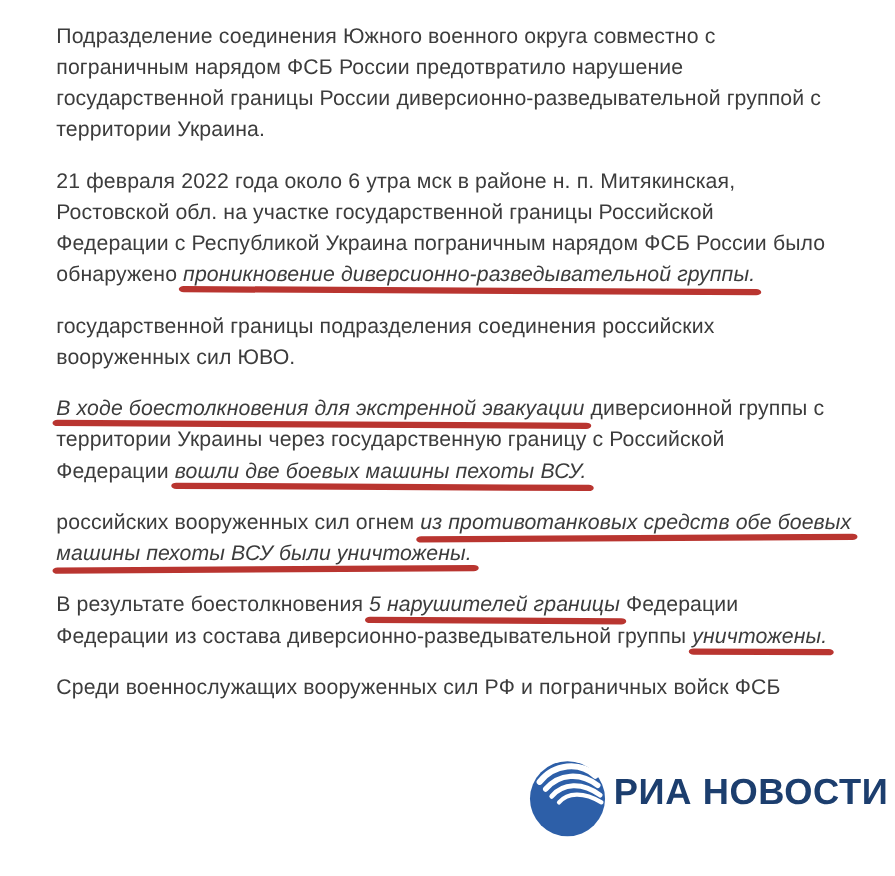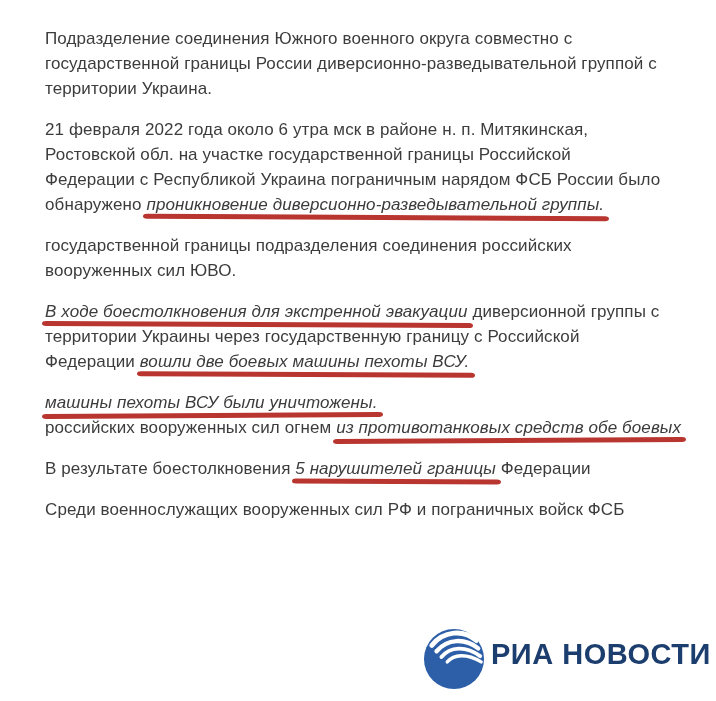--- a/index.html
+++ b/index.html
@@ -12,21 +12,21 @@
     width: 716px;
     height: 701px;
     overflow: hidden;
     font-family: "Liberation Sans", sans-serif;
     color: var(--text-color, #3c3c3c);
   }
   .article {
     position: absolute;
     top: 0; left: 0;
     width: 580px;
-    padding: 26px 45px 0 45px;
+    padding: 16px 45px 0 45px;
     box-sizing: border-box;
   }
   p.para {
     margin: 0 0 16px 0;
     font-size: 17px;
     line-height: 25px;
     letter-spacing: 0.1px;
   }
   .tline {
     display: block;
@@ -46,21 +46,21 @@
     background: var(--underline-color, #b93530);
     border-radius: 4px / 2.5px;
     transform: rotate(-0.35deg);
   }
   .para:nth-of-type(even) .hl::after {
     transform: rotate(0.3deg);
   }
   .logo {
     position: absolute;
     left: 423px;
-    top: 626px;
+    top: 606px;
     display: flex;
     align-items: flex-start;
     z-index: 5;
     pointer-events: none;
   }
   .globe {
     width: 62px;
     height: 62px;
     margin-top: 2px;
     flex: 0 0 auto;
@@ -73,44 +73,46 @@
     margin: 12px 0 0 6px;
     white-space: nowrap;
   }
 </style>
 </head>
 <body style="--text-color: #3c3c3c; --underline-color: #b93530; --logo-navy: #1c3e6e;">
 
 <main class="article">
     <p class="para">
       <span class="tline"><span class="">Подразделение соединения Южного военного округа совместно с</span></span>
+      <span class="tline"><span class="">пограничным нарядом ФСБ России предотвратило нарушение</span></span>
       <span class="tline"><span class="">государственной границы России диверсионно-разведывательной группой с</span></span>
       <span class="tline"><span class="">территории Украина.</span></span>
     </p>
     <p class="para">
       <span class="tline"><span class="">21 февраля 2022 года около 6 утра мск в районе н. п. Митякинская,</span></span>
       <span class="tline"><span class="">Ростовской обл. на участке государственной границы Российской</span></span>
       <span class="tline"><span class="">Федерации с Республикой Украина пограничным нарядом ФСБ России было</span></span>
       <span class="tline"><span class="">обнаружено </span><span class="hl">проникновение диверсионно-разведывательной группы.</span></span>
     </p>
     <p class="para">
       <span class="tline"><span class="">государственной границы подразделения соединения российских</span></span>
       <span class="tline"><span class="">вооруженных сил ЮВО.</span></span>
     </p>
     <p class="para">
       <span class="tline"><span class="hl">В ходе боестолкновения для экстренной эвакуации</span><span class=""> диверсионной группы с</span></span>
       <span class="tline"><span class="">территории Украины через государственную границу с Российской</span></span>
       <span class="tline"><span class="">Федерации </span><span class="hl">вошли две боевых машины пехоты ВСУ.</span></span>
     </p>
     <p class="para">
+      <span class="tline"><span class="">российских вооруженных сил огнем </span><span class="hl">из противотанковых средств обе боевых</span></span>
       <span class="tline"><span class="hl">машины пехоты ВСУ были уничтожены.</span></span>
-      <span class="tline"><span class="">российских вооруженных сил огнем </span><span class="hl">из противотанковых средств обе боевых</span></span>
     </p>
     <p class="para">
       <span class="tline"><span class="">В результате боестолкновения </span><span class="hl">5 нарушителей границы</span><span class=""> Федерации</span></span>
+      <span class="tline"><span class="">Федерации из состава диверсионно-разведывательной группы </span><span class="hl">уничтожены.</span></span>
     </p>
     <p class="para">
       <span class="tline"><span class="">Среди военнослужащих вооруженных сил РФ и пограничных войск ФСБ</span></span>
     </p>
   </main>
 
 <div class="logo">
   <svg class="globe" viewBox="0 0 64 64" aria-hidden="true">
     <circle cx="32" cy="32" r="31" class="globe-fill" fill="#2d5fa8"></circle>
     <path d="M9 18 C 21 3, 42 1, 55 13" fill="none" stroke="#ffffff" stroke-width="5" stroke-linecap="round"></path>

